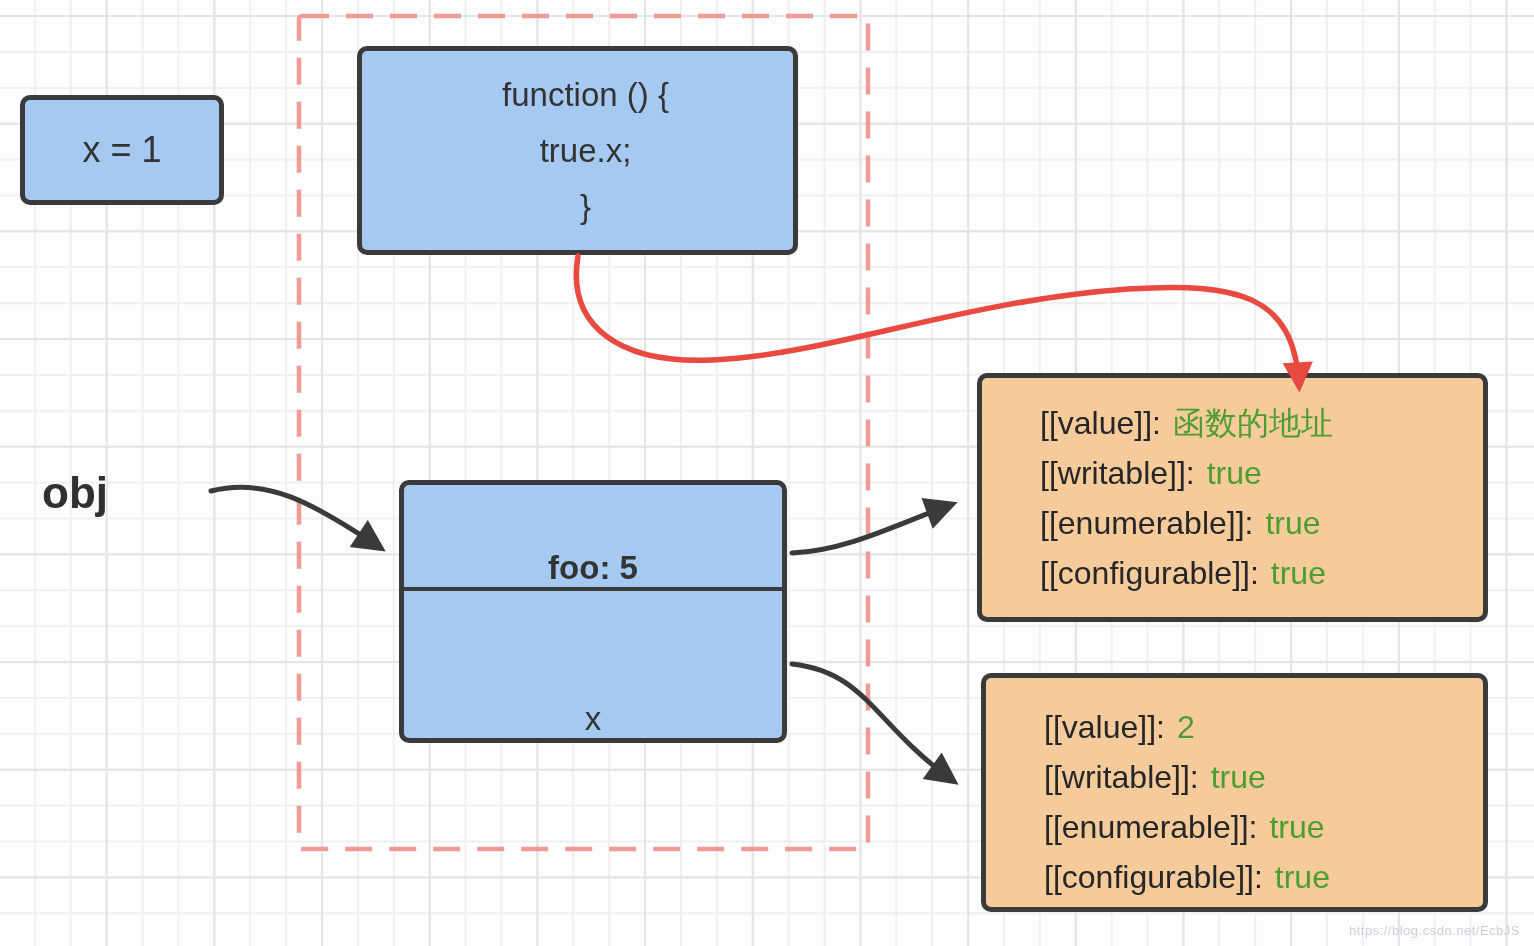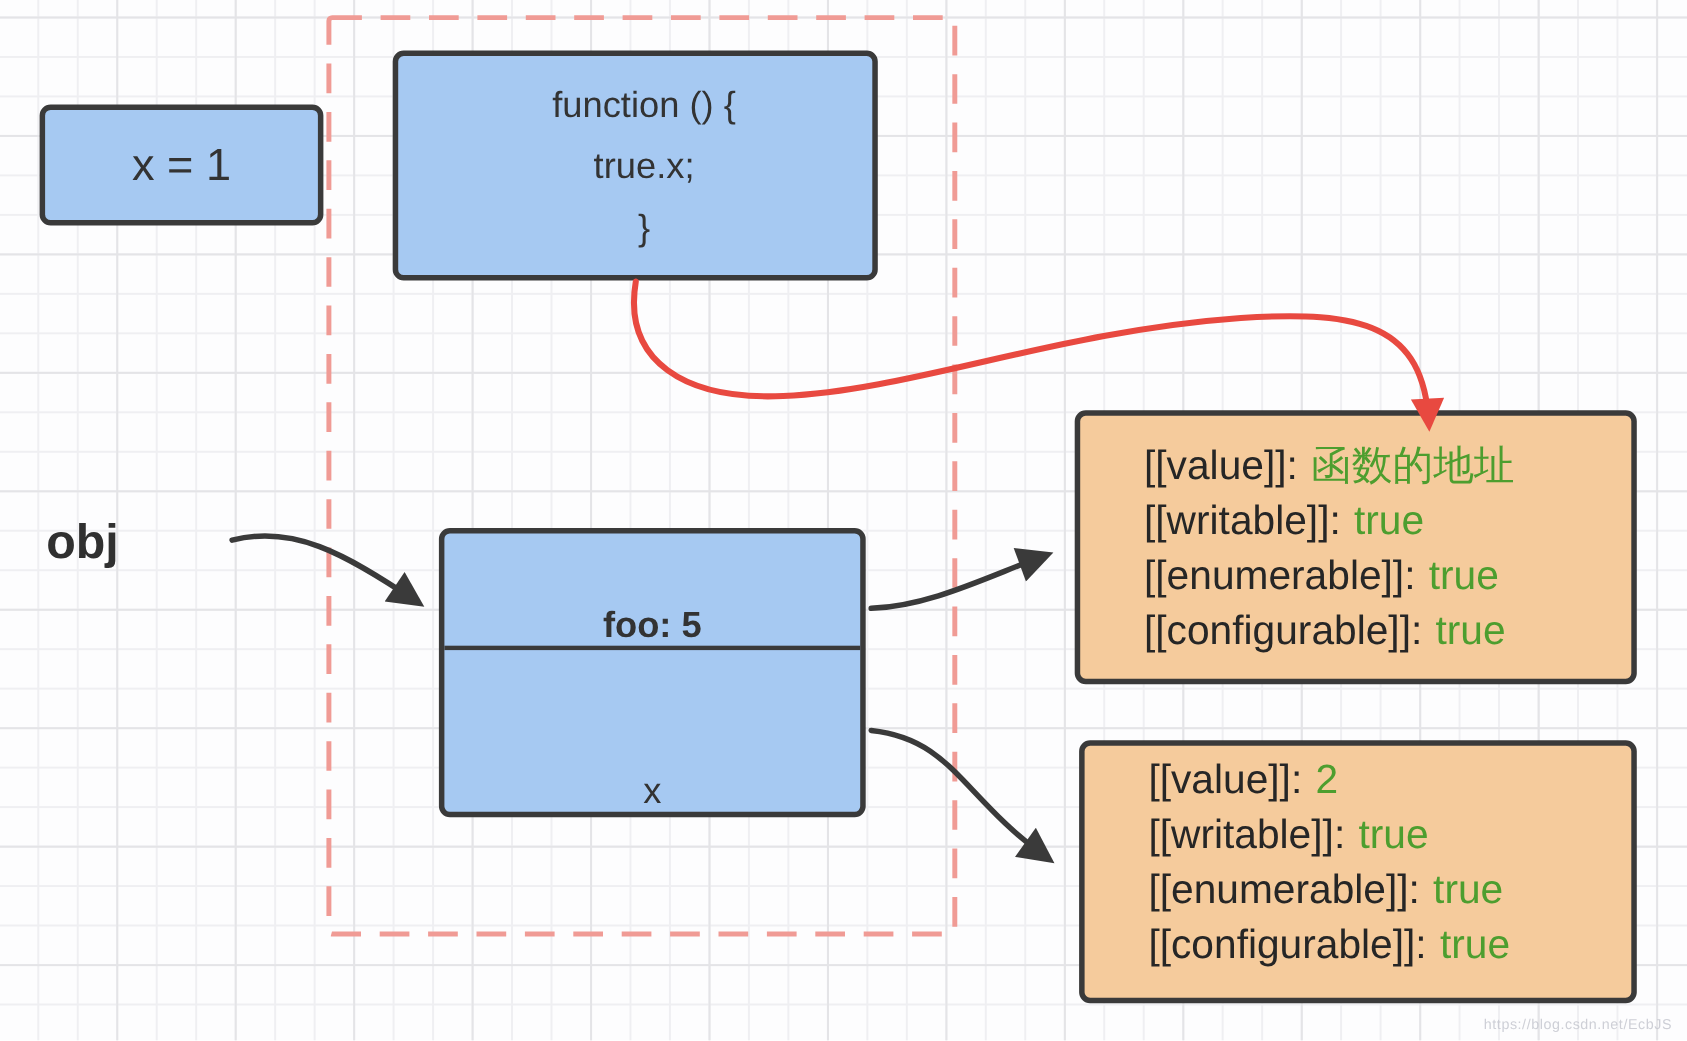--- a/index.html
+++ b/index.html
@@ -26,38 +26,38 @@
     z-index:2;
     display:flex;
     flex-direction:column;
     align-items:center;
     justify-content:center;
     text-align:center;
   }
   .blue{background:#a6c9f2;}
   .orange{background:#f5cb9c;}
 
-  .var-box{left:36px;top:95px;width:258px;height:110px;font-size:41px;}
+  .var-box{left:20px;top:95px;width:204px;height:110px;font-size:36px;}
 
   .function-box{left:357px;top:46px;width:441px;height:209px;font-size:33px;line-height:56px;padding-left:16px;}
 
   .obj-label{
     position:absolute;left:42px;top:458px;
     font-size:44px;font-weight:700;color:#303030;line-height:70px;z-index:2;
   }
 
   .object-box{left:399px;top:480px;width:388px;height:263px;padding:0;align-items:stretch;}
   .object-row{display:flex;align-items:flex-end;justify-content:center;font-size:33px;color:#333;}
   .object-row-foo{height:102px;font-weight:700;padding-top:26px;box-sizing:border-box;}
   .object-row-x{flex:1;border-top:4px solid #3a3a3a;font-weight:500;padding-top:10px;box-sizing:border-box;}
 
   .descriptor{align-items:flex-start;justify-content:flex-start;text-align:left;
-    font-size:37px;line-height:50px;color:#262626;}
+    font-size:32px;line-height:50px;color:#262626;}
   .descriptor-foo{left:977px;top:373px;width:511px;height:249px;padding:20px 14px 0 58px;}
-  .descriptor-x{left:981px;top:673px;width:507px;height:239px;padding:6px 14px 0 58px;}
+  .descriptor-x{left:981px;top:673px;width:507px;height:239px;padding:24px 14px 0 58px;}
   .desc-value{color:#4d9e2f;margin-left:12px;}
 
   .overlay{position:absolute;left:0;top:0;z-index:3;pointer-events:none;}
 
   .watermark{
     position:absolute;right:14px;bottom:8px;
     font-size:13px;letter-spacing:.5px;
     color:#c6c8d0;opacity:.85;z-index:4;
   }
 </style>

